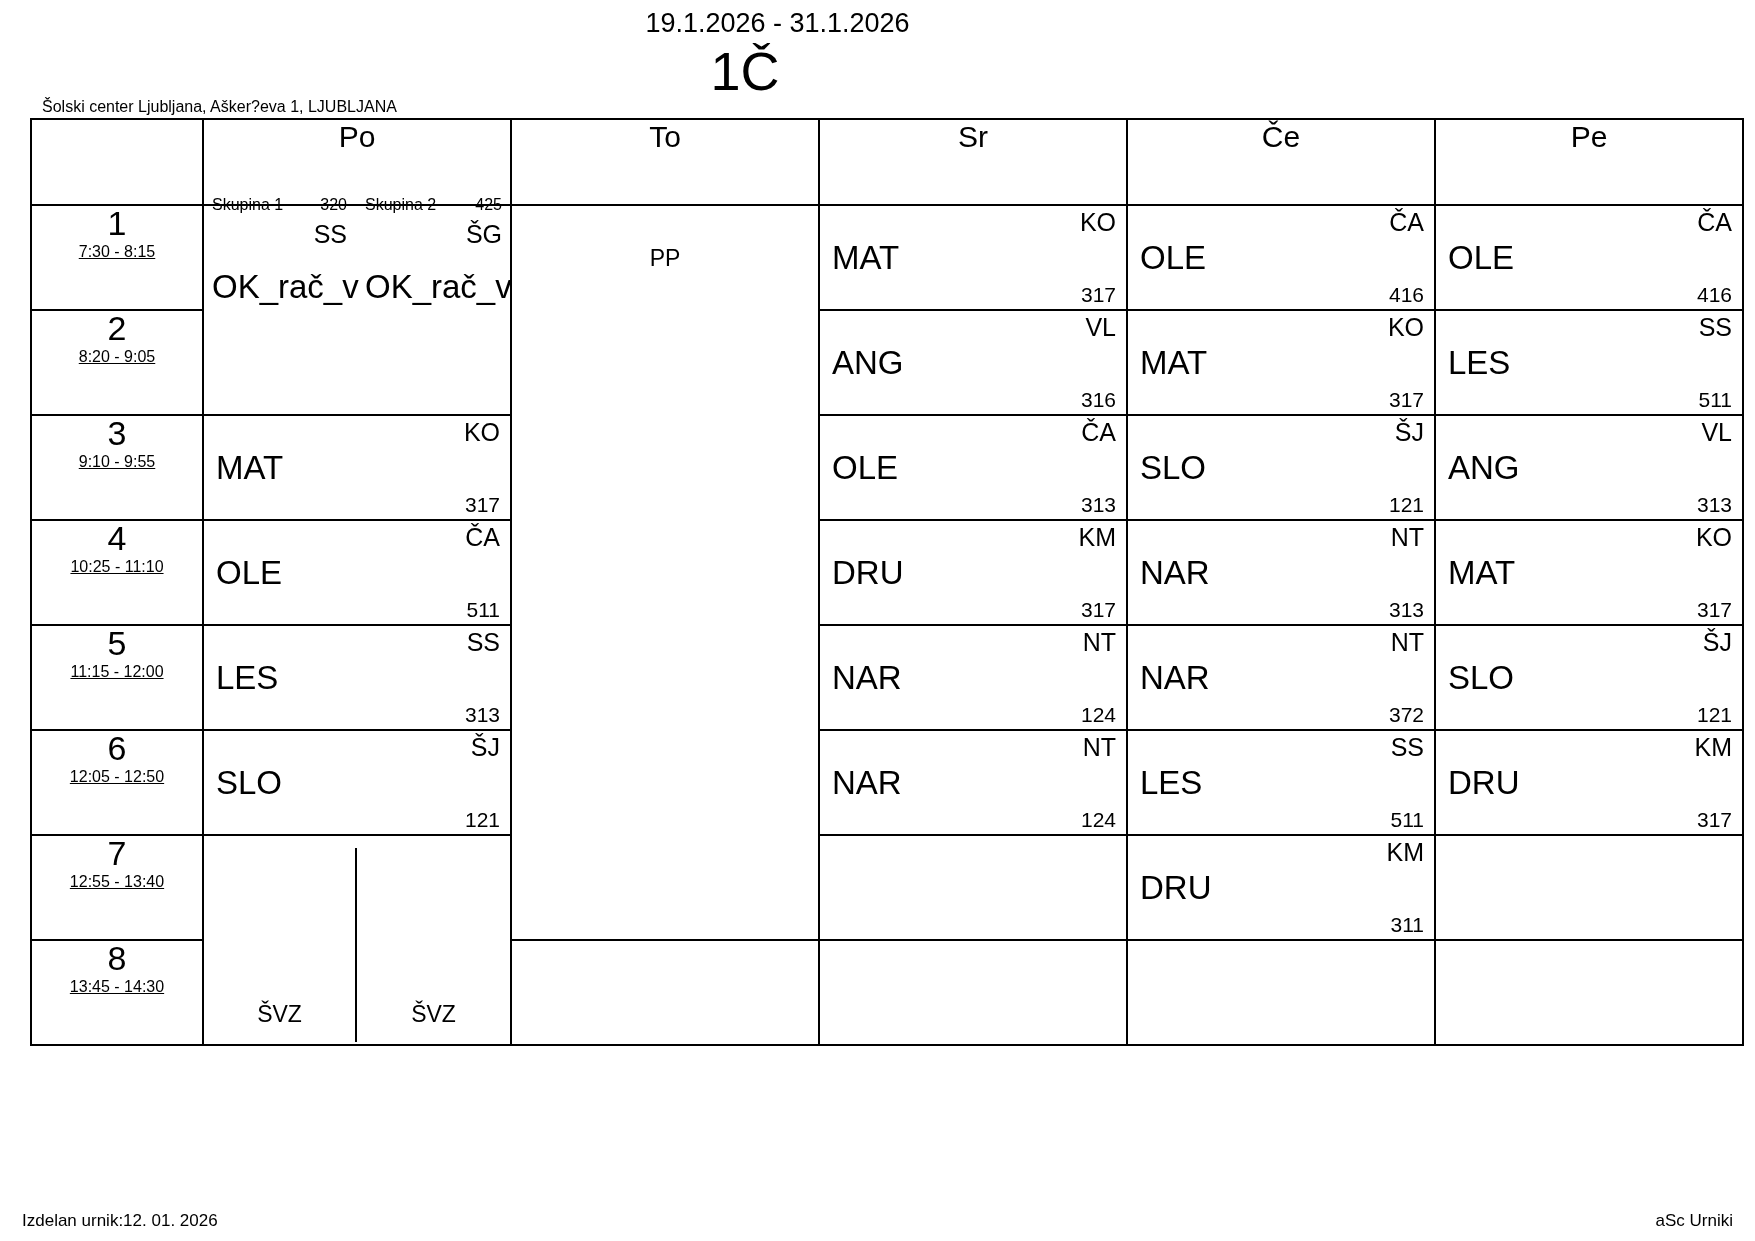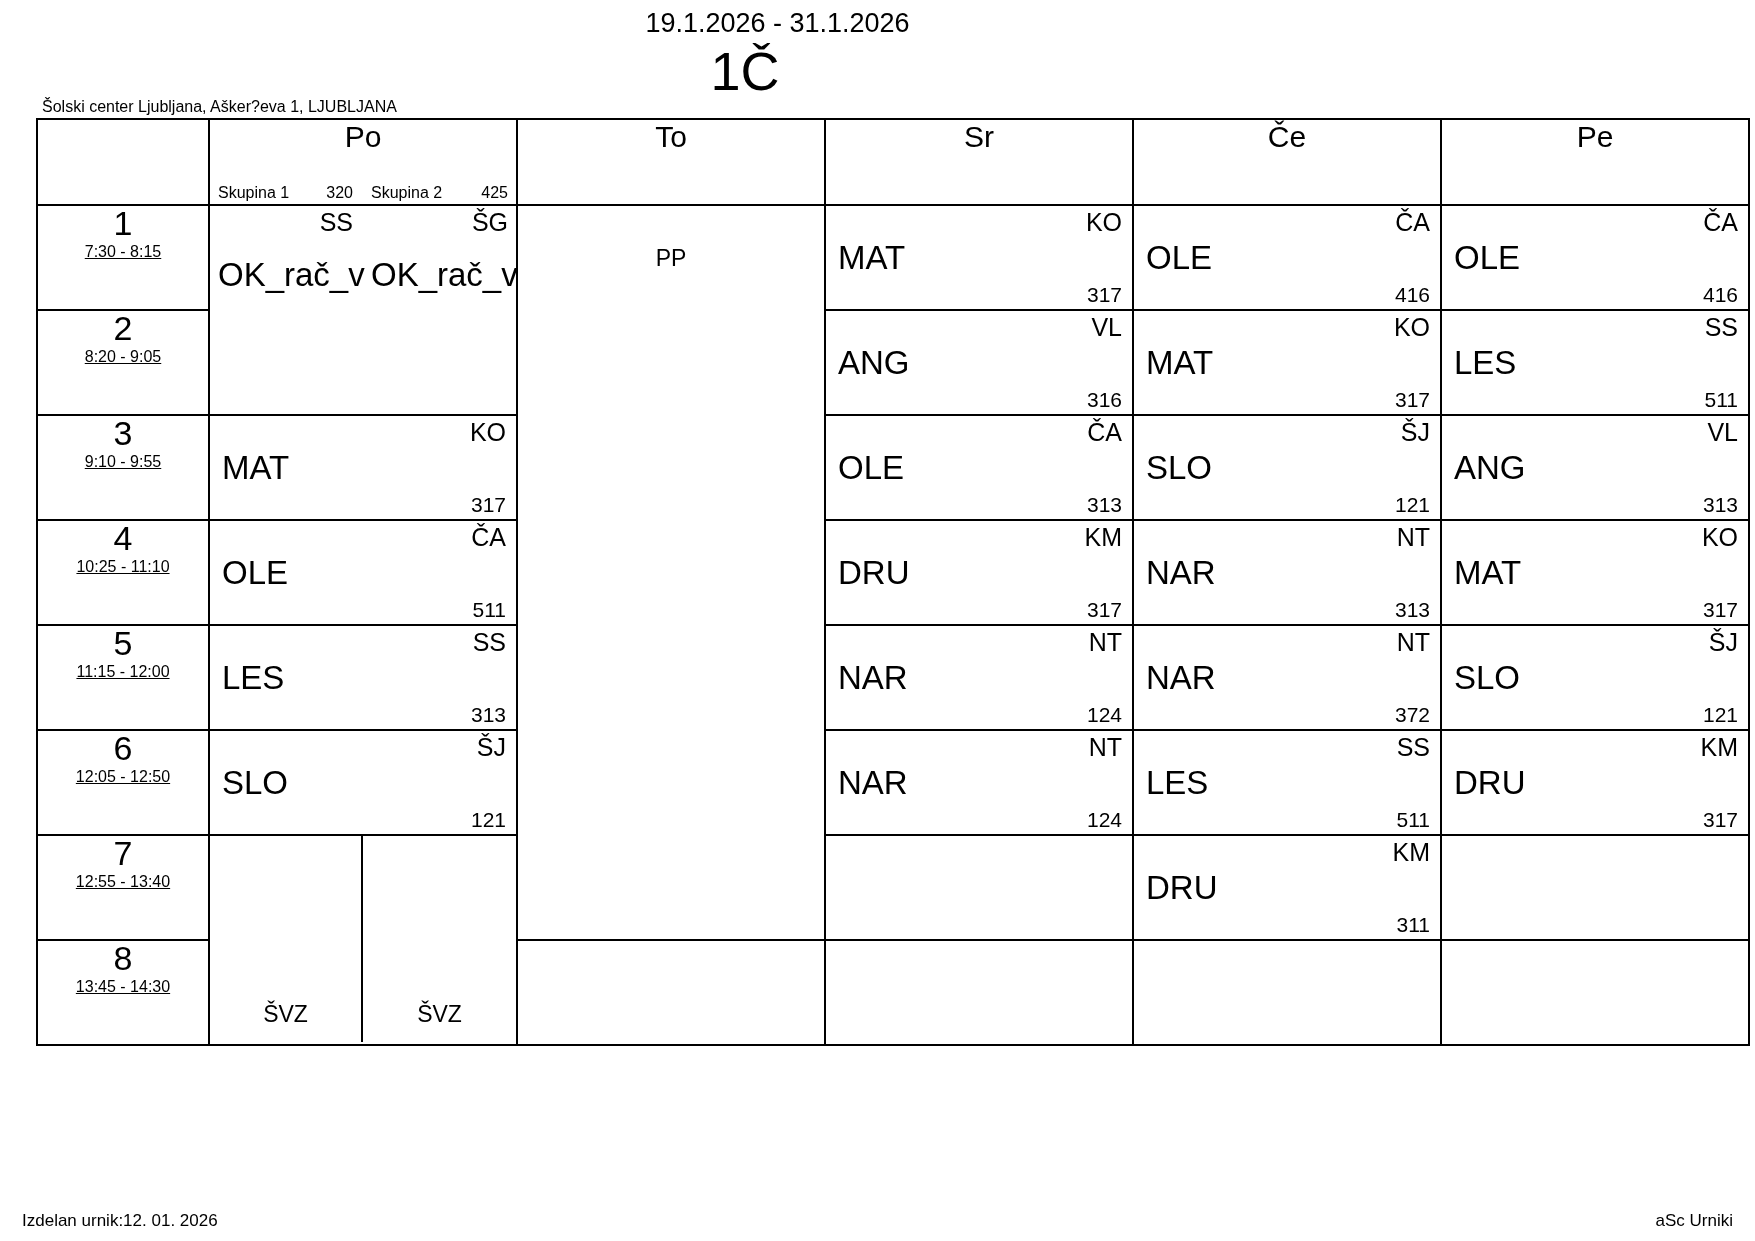--- a/index.html
+++ b/index.html
@@ -37,21 +37,21 @@
     font-weight: normal;
     line-height: 1.1;
   }
   .school-name {
     position: absolute;
     left: 42px; top: 98px;
     font-size: 16px;
   }
   table.timetable {
     position: absolute;
-    left: 36px;
+    left: 30px;
     top: 118px;
     width: 1712px;
     border-collapse: collapse;
     table-layout: fixed;
     padding-left: 44px;
   }
   table.timetable td, table.timetable th {
     border: 2px solid #000000;
     padding: 0;
     vertical-align: top;
@@ -126,20 +126,21 @@
   
   .split {
     display: flex;
     width: 100%;
     height: 100%;
   }
   .split > .half {
     flex: 1 1 50%;
     position: relative;
     box-sizing: border-box;
+    margin-top: 12px;
   }
   .split > .half:first-child {
     border-right: 2px solid #000000;
   }
   .grp-teacher {
     position: absolute;
     top: 4px;
     right: 8px;
     font-size: 25px;
     line-height: 1;

